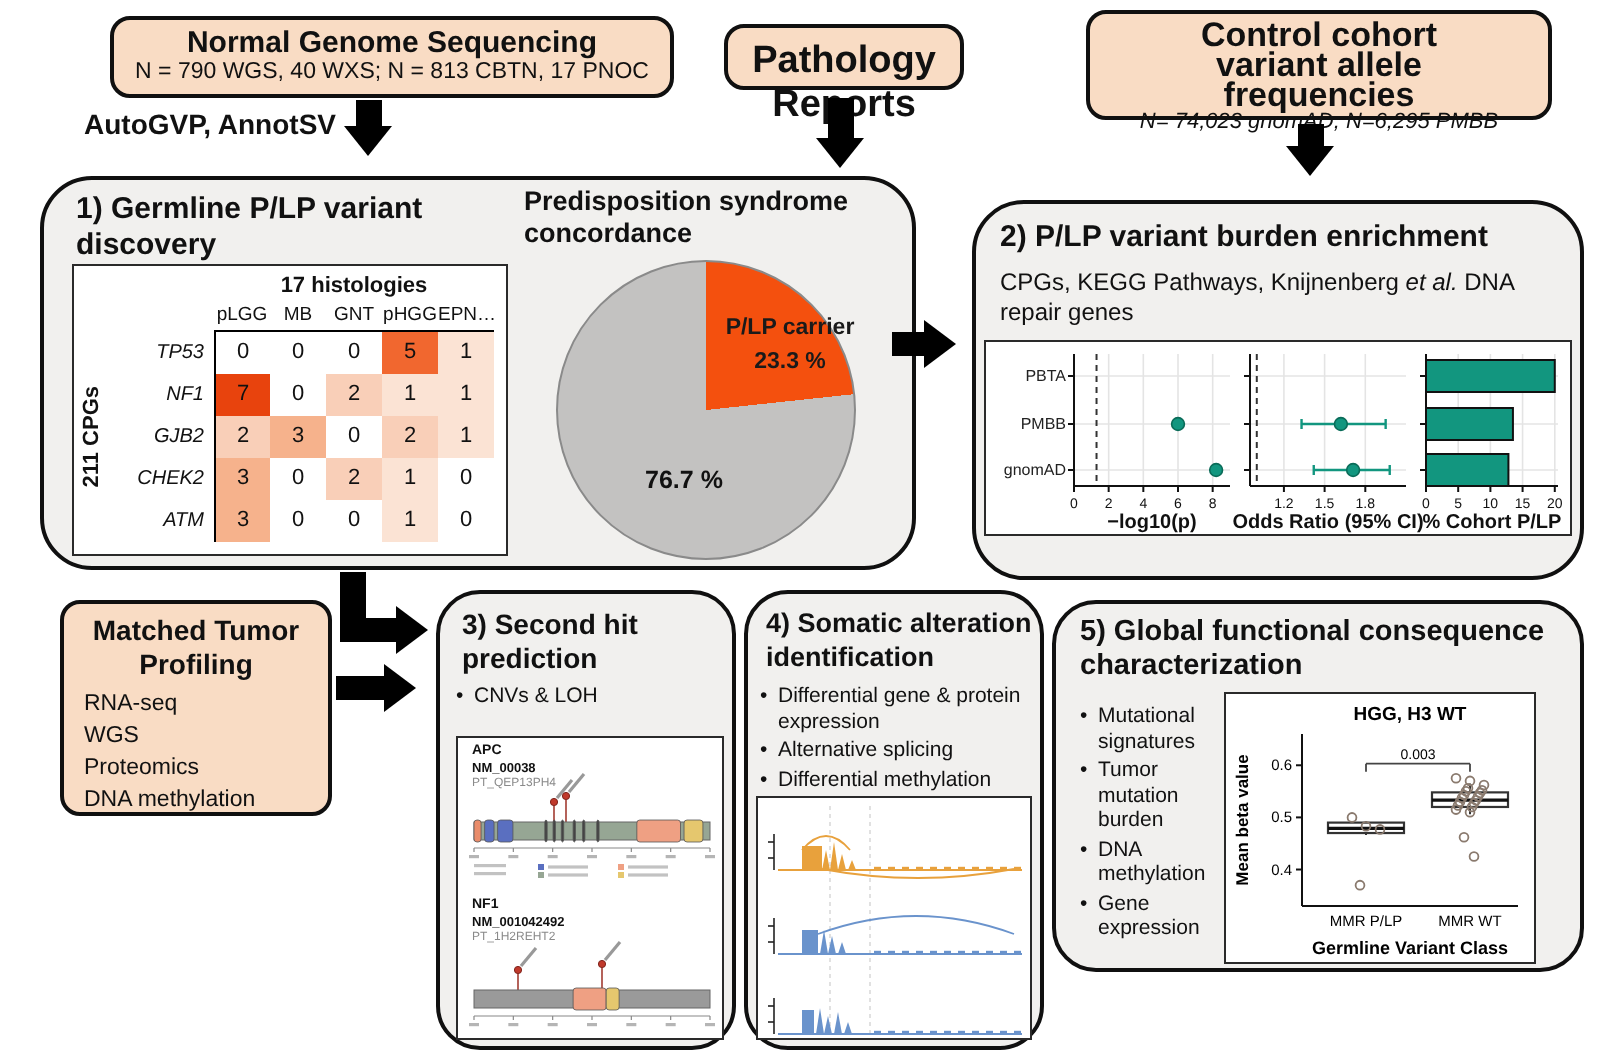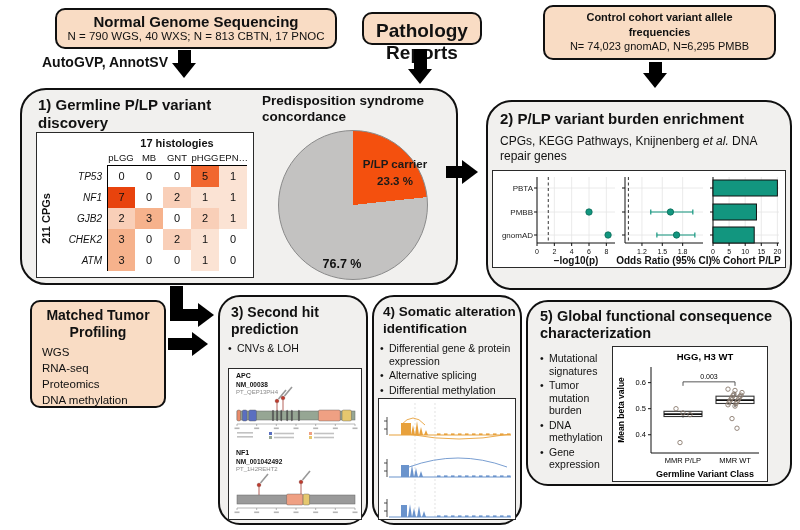--- a/index.html
+++ b/index.html
@@ -37,22 +37,22 @@
   <div class="pbox" style="left:55px;top:8px;width:282px;height:41px;padding-top:3px;">
     <div class="b" style="font-size:15px;">Normal Genome Sequencing</div>
     <div style="font-size:11.5px;">N = 790 WGS, 40 WXS; N = 813 CBTN, 17 PNOC</div>
   </div>
 
   <div class="pbox" style="left:362px;top:12px;width:120px;height:33px;padding-top:6px;">
     <div class="b" style="font-size:19px;">Pathology Reports</div>
   </div>
 
   <div class="pbox" style="left:543px;top:5px;width:233px;height:55px;padding-top:3px;">
-    <div class="b" style="font-size:11px;line-height:15px;width:170px;margin:0 auto;">Control cohort variant allele frequencies</div>
-    <div style="font-size:11px;">N= 74,023 gnomAD, N=6,295 PMBB</div>
+    <div class="b" style="font-size:17px;line-height:15px;width:170px;margin:0 auto;">Control cohort variant allele frequencies</div>
+    <div style="font-size:11px;font-style:italic;">N= 74,023 gnomAD, N=6,295 PMBB</div>
   </div>
 
   <div class="abs b" style="left:42px;top:54px;font-size:14px;">AutoGVP, AnnotSV</div>
 
   <div>
     <div class="stem" style="left:178px;top:50px;width:13px;height:14px;"></div>
     <div class="head-down" style="left:172px;top:63px;"></div>
   </div>
   <div>
     <div class="stem" style="left:414px;top:49px;width:13px;height:21px;"></div>
@@ -105,21 +105,21 @@
         <div class="cell" style="grid-area: 7 / 5; background: rgb(255, 255, 255);">0</div>
         <div class="cell" style="grid-area: 7 / 6; background: rgb(251, 227, 212);">1</div>
         <div class="cell" style="grid-area: 7 / 7; background: rgb(255, 255, 255);">0</div>
       </div>
   </div>
 
   <div class="abs b" style="left:262px;top:93px;width:196px;font-size:13.5px;line-height:16px;">Predisposition syndrome concordance</div>
   <div id="pie-mount" class="abs" style="left: 278px; top: 130px; width: 148px; height: 148px; border-radius: 50%; border: 1px solid rgb(138, 138, 138); background: conic-gradient(rgb(244, 80, 14) 0deg, rgb(244, 80, 14) 83.88deg, rgb(195, 194, 193) 83.88deg, rgb(195, 194, 193) 360deg);"></div>
   <div class="abs b" style="left:355px;top:158px;width:80px;text-align:center;font-size:11.5px;color:#1a1a1a;">P/LP carrier</div>
   <div class="abs b" style="left:355px;top:175px;width:80px;text-align:center;font-size:11.5px;color:#1a1a1a;">23.3 %</div>
-  <div class="abs b" style="left:312px;top:233px;width:60px;text-align:center;font-size:12.5px;margin-top:24px;">76.7 %</div>
+  <div class="abs b" style="left:312px;top:233px;width:60px;text-align:center;font-size:12.5px;">76.7 %</div>
 
   <div>
     <div class="stem" style="left:446px;top:166px;width:16px;height:12px;"></div>
     <div class="head-right" style="left:462px;top:160px;"></div>
   </div>
 
   <div class="gbox" style="left:486px;top:100px;width:306px;height:190px;"></div>
   <div class="abs b" style="left:500px;top:110px;width:290px;font-size:15px;">2) P/LP variant burden enrichment</div>
   <div class="abs" style="left:500px;top:134px;width:282px;font-size:12px;line-height:15px;">
     <span>CPGs, KEGG Pathways, Knijnenberg </span><span class="it">et al.</span><span> DNA repair genes</span>
@@ -221,22 +221,22 @@
     <div class="head-right" style="left:198px;top:303px;"></div>
   </div>
   <div>
     <div class="stem" style="left:168px;top:338px;width:24px;height:12px;"></div>
     <div class="head-right" style="left:192px;top:332px;"></div>
   </div>
 
   <div class="pbox" style="left:30px;top:300px;width:136px;height:108px;padding-top:5px;">
     <div class="b" style="font-size:14px;line-height:17px;width:110px;margin:0 auto;">Matched Tumor Profiling</div>
     <div id="matched-items" style="text-align:left;padding:3px 0 0 10px;font-size:11.5px;line-height:16px;">
+        <div>RNA-seq</div>
         <div>WGS</div>
-        <div>RNA-seq</div>
         <div>Proteomics</div>
         <div>DNA methylation</div>
       </div>
   </div>
 
   <div class="gbox" style="left:218px;top:295px;width:150px;height:230px;border-radius:22px;"></div>
   <div class="abs b" style="left:231px;top:304px;width:120px;font-size:14px;line-height:17px;">3) Second hit prediction</div>
   <div id="box3-bullets" class="abs bullets" style="left:228px;top:342px;width:136px;font-size:10.5px;line-height:12.5px;">
       <div>CNVs &amp; LOH</div>
     </div>

